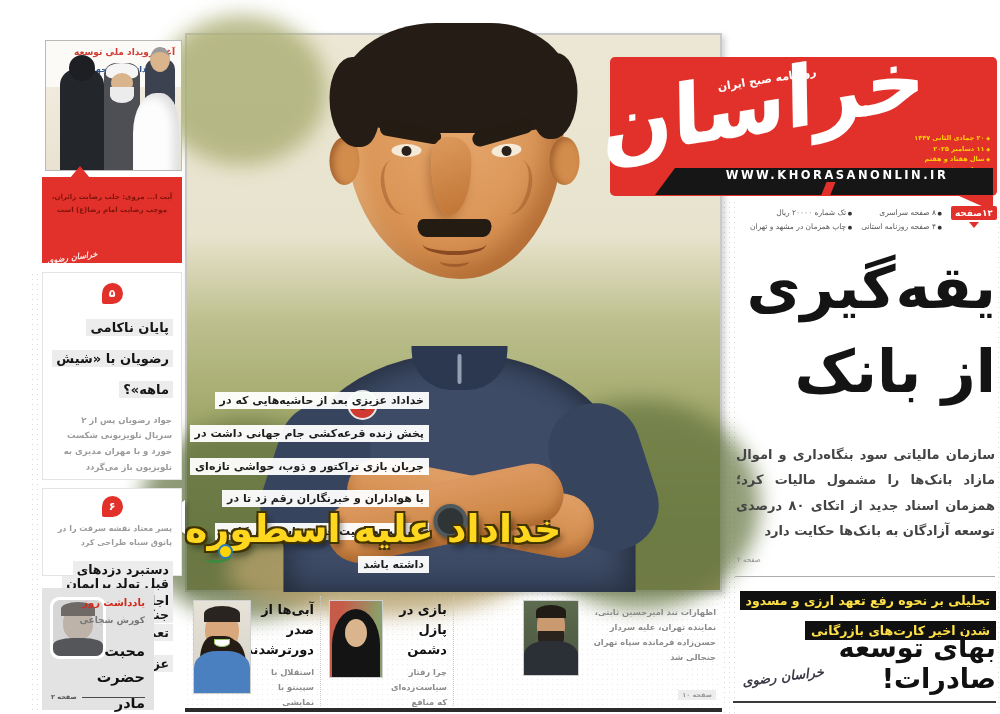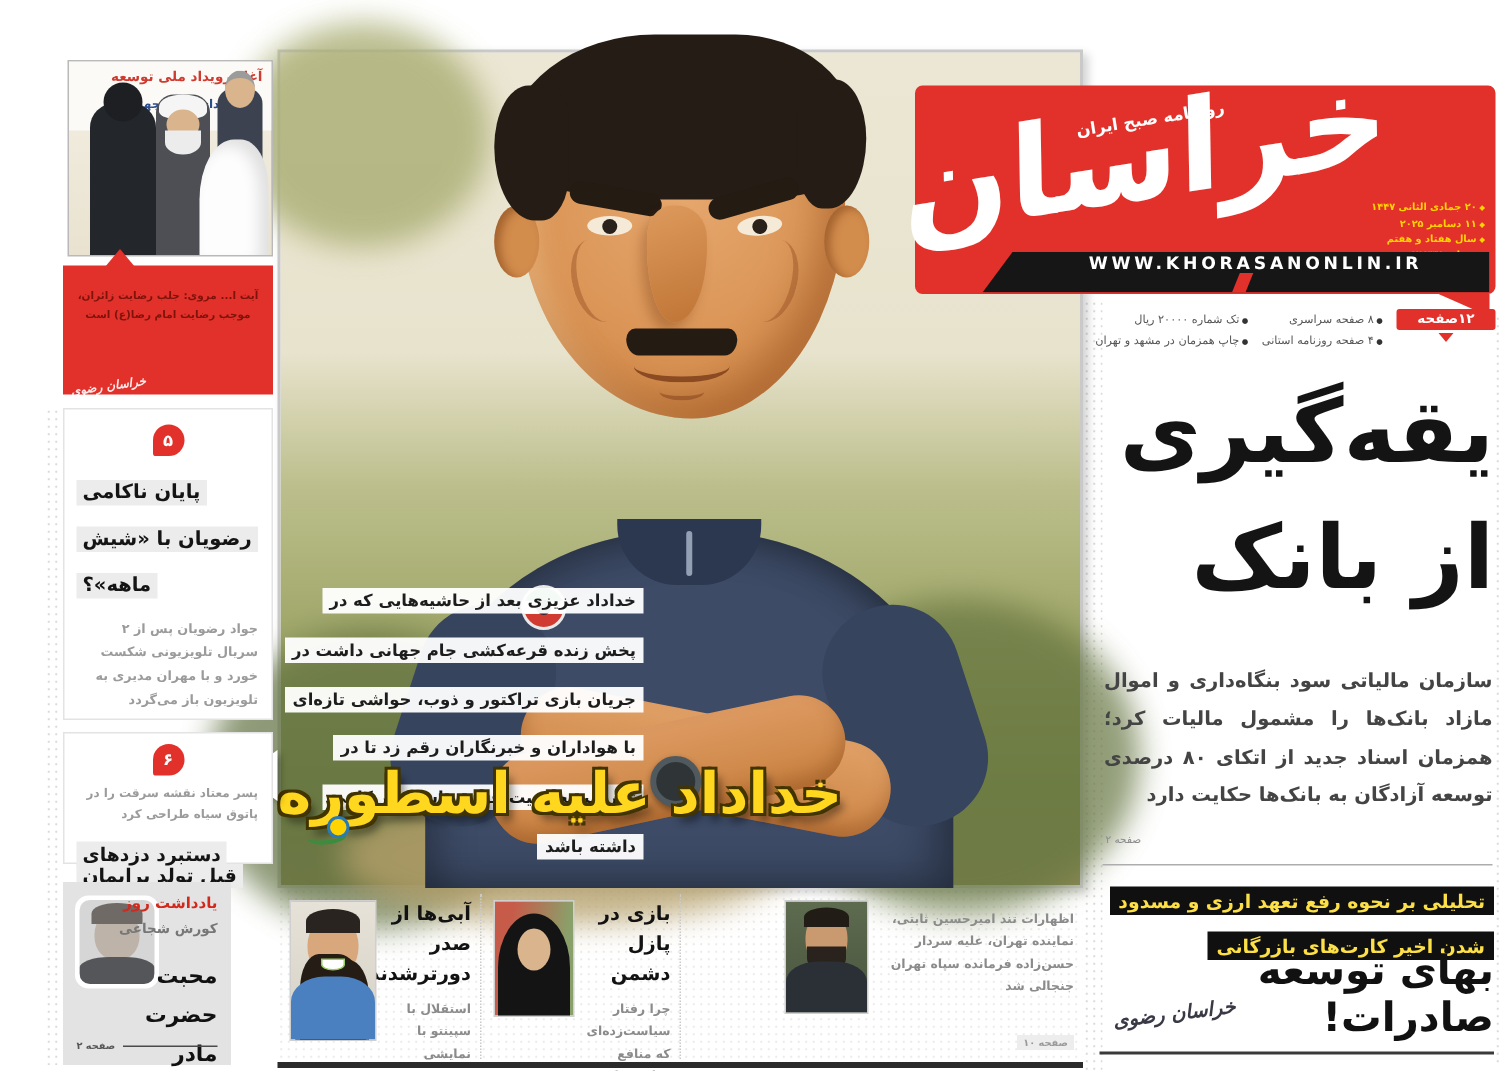--- a/index.html
+++ b/index.html
@@ -28,21 +28,21 @@
   .urlbar .url { flex:1; color:#fff; font-size:11.5px; font-weight:bold; letter-spacing:2.5px;
                  padding-left:26px; white-space:nowrap; }
   .urlbar .slash { width:9px; height:120%; background:#e2312a; transform:skewX(-22deg); flex:0 0 auto; }
   .urlbar .date { color:#fff; font-size:12.5px; font-weight:bold; padding:0 10px 0 8px;
                   direction:rtl; white-space:nowrap; }
 
   
   .pubrow { position:absolute; left:735px; top:206px; width:262px; display:flex; direction:rtl;
             gap:9px; align-items:flex-start; z-index:4; }
   .pages-badge-wrap { display:flex; flex-direction:column; align-items:center; }
-  .pages-badge { background:#e2312a; color:#fff; font-size:9px; font-weight:bold; padding:2px 14px;
+  .pages-badge { background:#e2312a; color:#fff; font-size:9px; font-weight:bold; padding:2px 4px;
                  border-radius:2px; white-space:nowrap; }
   .badge-tri { width:0; height:0; border-left:5px solid transparent; border-right:5px solid transparent;
                border-top:6px solid #e2312a; margin-top:2px; }
   .publist { list-style:none; }
   .publist li { font-size:7.5px; color:#555; line-height:1.8; text-align:right; white-space:nowrap; }
   .publist li::before { content:"● "; font-size:5px; color:#333; }
 
   
   .lead-headline { position:absolute; left:728px; top:246px; width:268px; text-align:right;
                    direction:rtl; z-index:4; }
@@ -190,21 +190,21 @@
                 line-height:1.8; margin-top:5px; }
   .sb-red-sig { position:absolute; left:5px; bottom:1px; color:rgba(255,255,255,.9); font-size:8px;
                 font-style:italic; font-weight:bold; transform:rotate(-8deg); direction:rtl; }
 
   .sb-box { position:absolute; left:42px; width:140px; background:#fff; border:1px solid #e3e3e3;
             z-index:2; }
   .sb-box2 { top:272px; height:208px; padding-top:10px; }
   .sb-box3 { top:488px; height:88px; padding-top:7px; }
   .pin { width:21px; height:21px; background:#e2312a; border-radius:11px 11px 11px 2px; margin:0 auto;
          display:flex; align-items:center; justify-content:center; color:#fff; font-size:11px; font-weight:bold; }
-  .sb-h { direction:rtl; text-align:left; margin:7px 8px 0; line-height:1.95; }
+  .sb-h { direction:rtl; text-align:right; margin:7px 8px 0; line-height:1.95; }
   .sb-h span { background:#ececec; color:#141414; font-size:13px; font-weight:bold; padding:1px 4px;
                box-decoration-break:clone; -webkit-box-decoration-break:clone; }
   .sb-h.small span { font-size:12.5px; }
   .sb-body { direction:rtl; text-align:right; margin:8px 9px 0; font-size:8.5px; color:#9b9b9b;
              font-weight:bold; line-height:1.85; }
   .sb-kicker { direction:rtl; text-align:right; margin:5px 9px 0; font-size:8px; color:#9b9b9b;
                font-weight:bold; line-height:1.7; }
   .sb-lifeicon { display:flex; justify-content:center; margin-top:14px; }
   .sb-label-red { direction:rtl; text-align:right; margin:6px 9px 0; color:#e2312a; font-size:11px;
                   font-weight:bold; }

